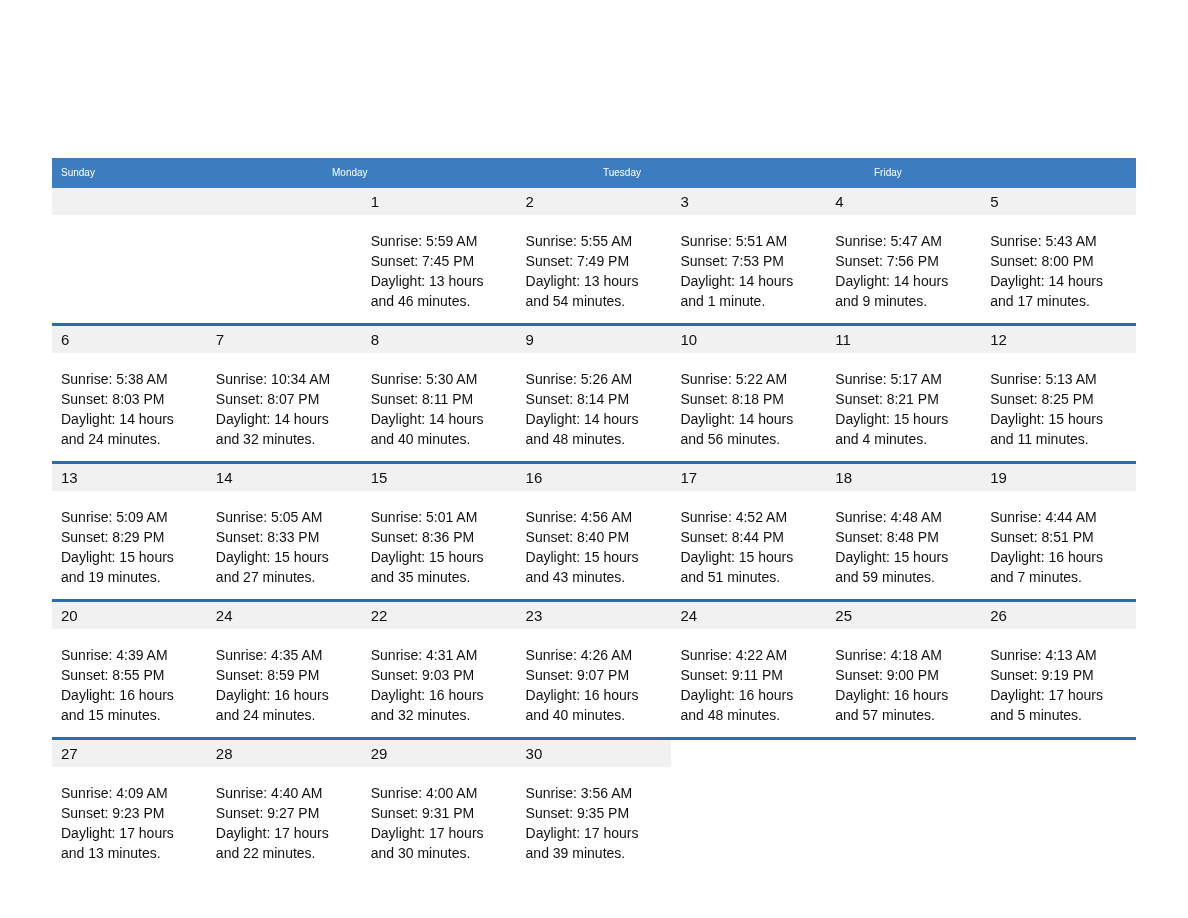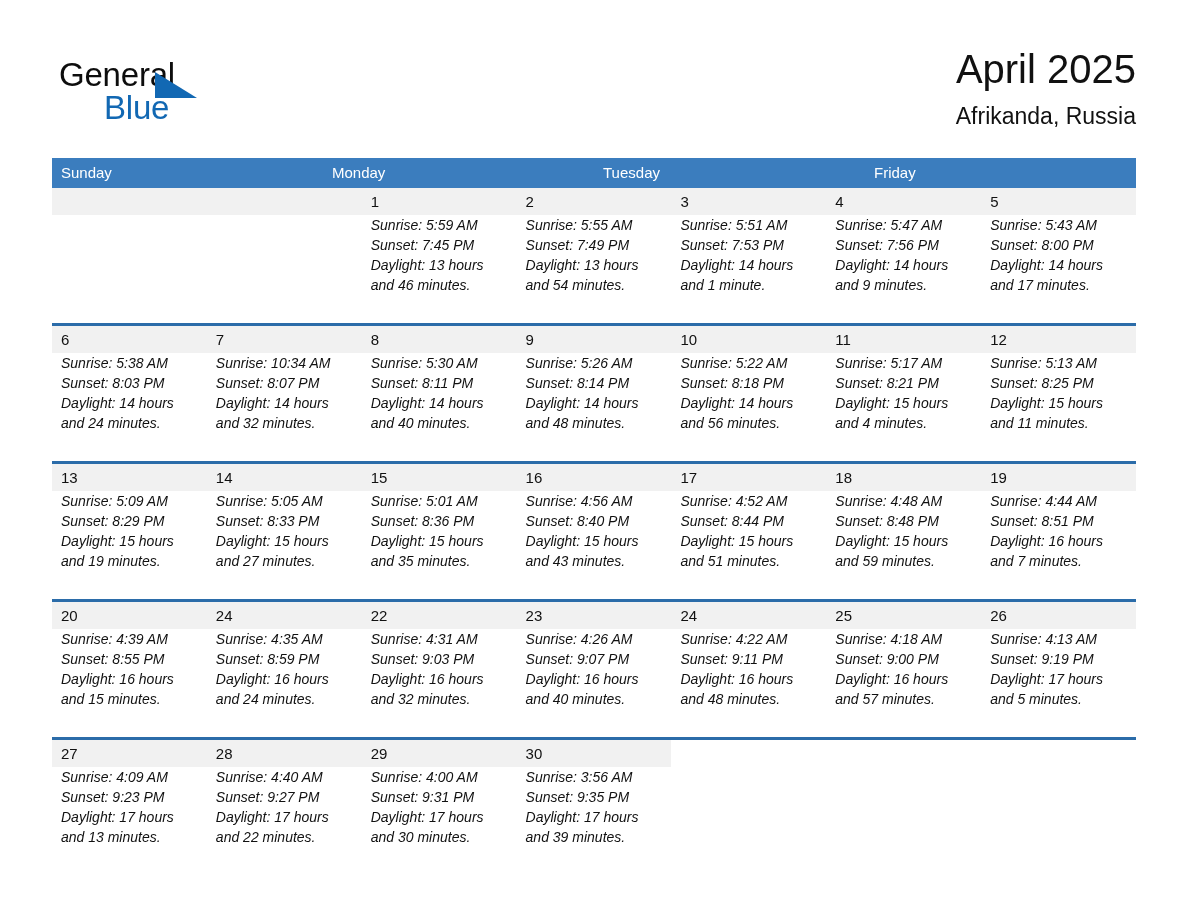--- a/index.html
+++ b/index.html
@@ -96,21 +96,21 @@
     width: 1084px;
   }
   .weekdays {
     display: flex;
     background: #3b7dbe;
     height: 30px;
   }
   .weekday {
     flex: 1 1 0;
     color: #ffffff;
-    font-size: 15px;
+    font-size: 10px;
     line-height: 30px;
     padding-left: 9px;
     box-sizing: border-box;
     white-space: nowrap;
   }
   .week {
     display: flex;
     border-top: 3px solid #2b6ca9;
     margin-top: 5px;
   }
@@ -128,51 +128,36 @@
     background: #f1f1f1;
     height: 27px;
   }
   .day-num {
     font-size: 15px;
     line-height: 27px;
     padding-left: 9px;
     color: #111111;
   }
   .day-body {
-    padding: 0 9px 0 9px;
-    font-style: italic;
+    padding: 16px 9px 0 9px;
   }
   .day-line {
     font-size: 14px;
     line-height: 20px;
     color: #111111;
     white-space: nowrap;
   }
   .day.empty .day-num-band { background: #f1f1f1; }
   .day.blank .day-num-band { background: #ffffff; }
 </style>
 </head>
 <body>
 
 <div class="page">
 
-  <div class="header">
-
-    <div class="logo">
-      <span class="logo-general">General</span>
-      <span class="logo-tri"></span>
-      <span class="logo-blue">Blue</span>
-    </div>
-
-    <div class="title-block">
-      <div class="cal-title">April 2025</div>
-      <div class="cal-subtitle">Afrikanda, Russia</div>
-    </div>
-
-  </div>
 
   <div class="calendar">
     <div class="weekdays">
         <div class="weekday">Sunday</div>
         <div class="weekday">Monday</div>
         <div class="weekday">Tuesday</div>
         <div class="weekday">Friday</div>
       </div>
     <div class="weeks">
         <div class="week">

